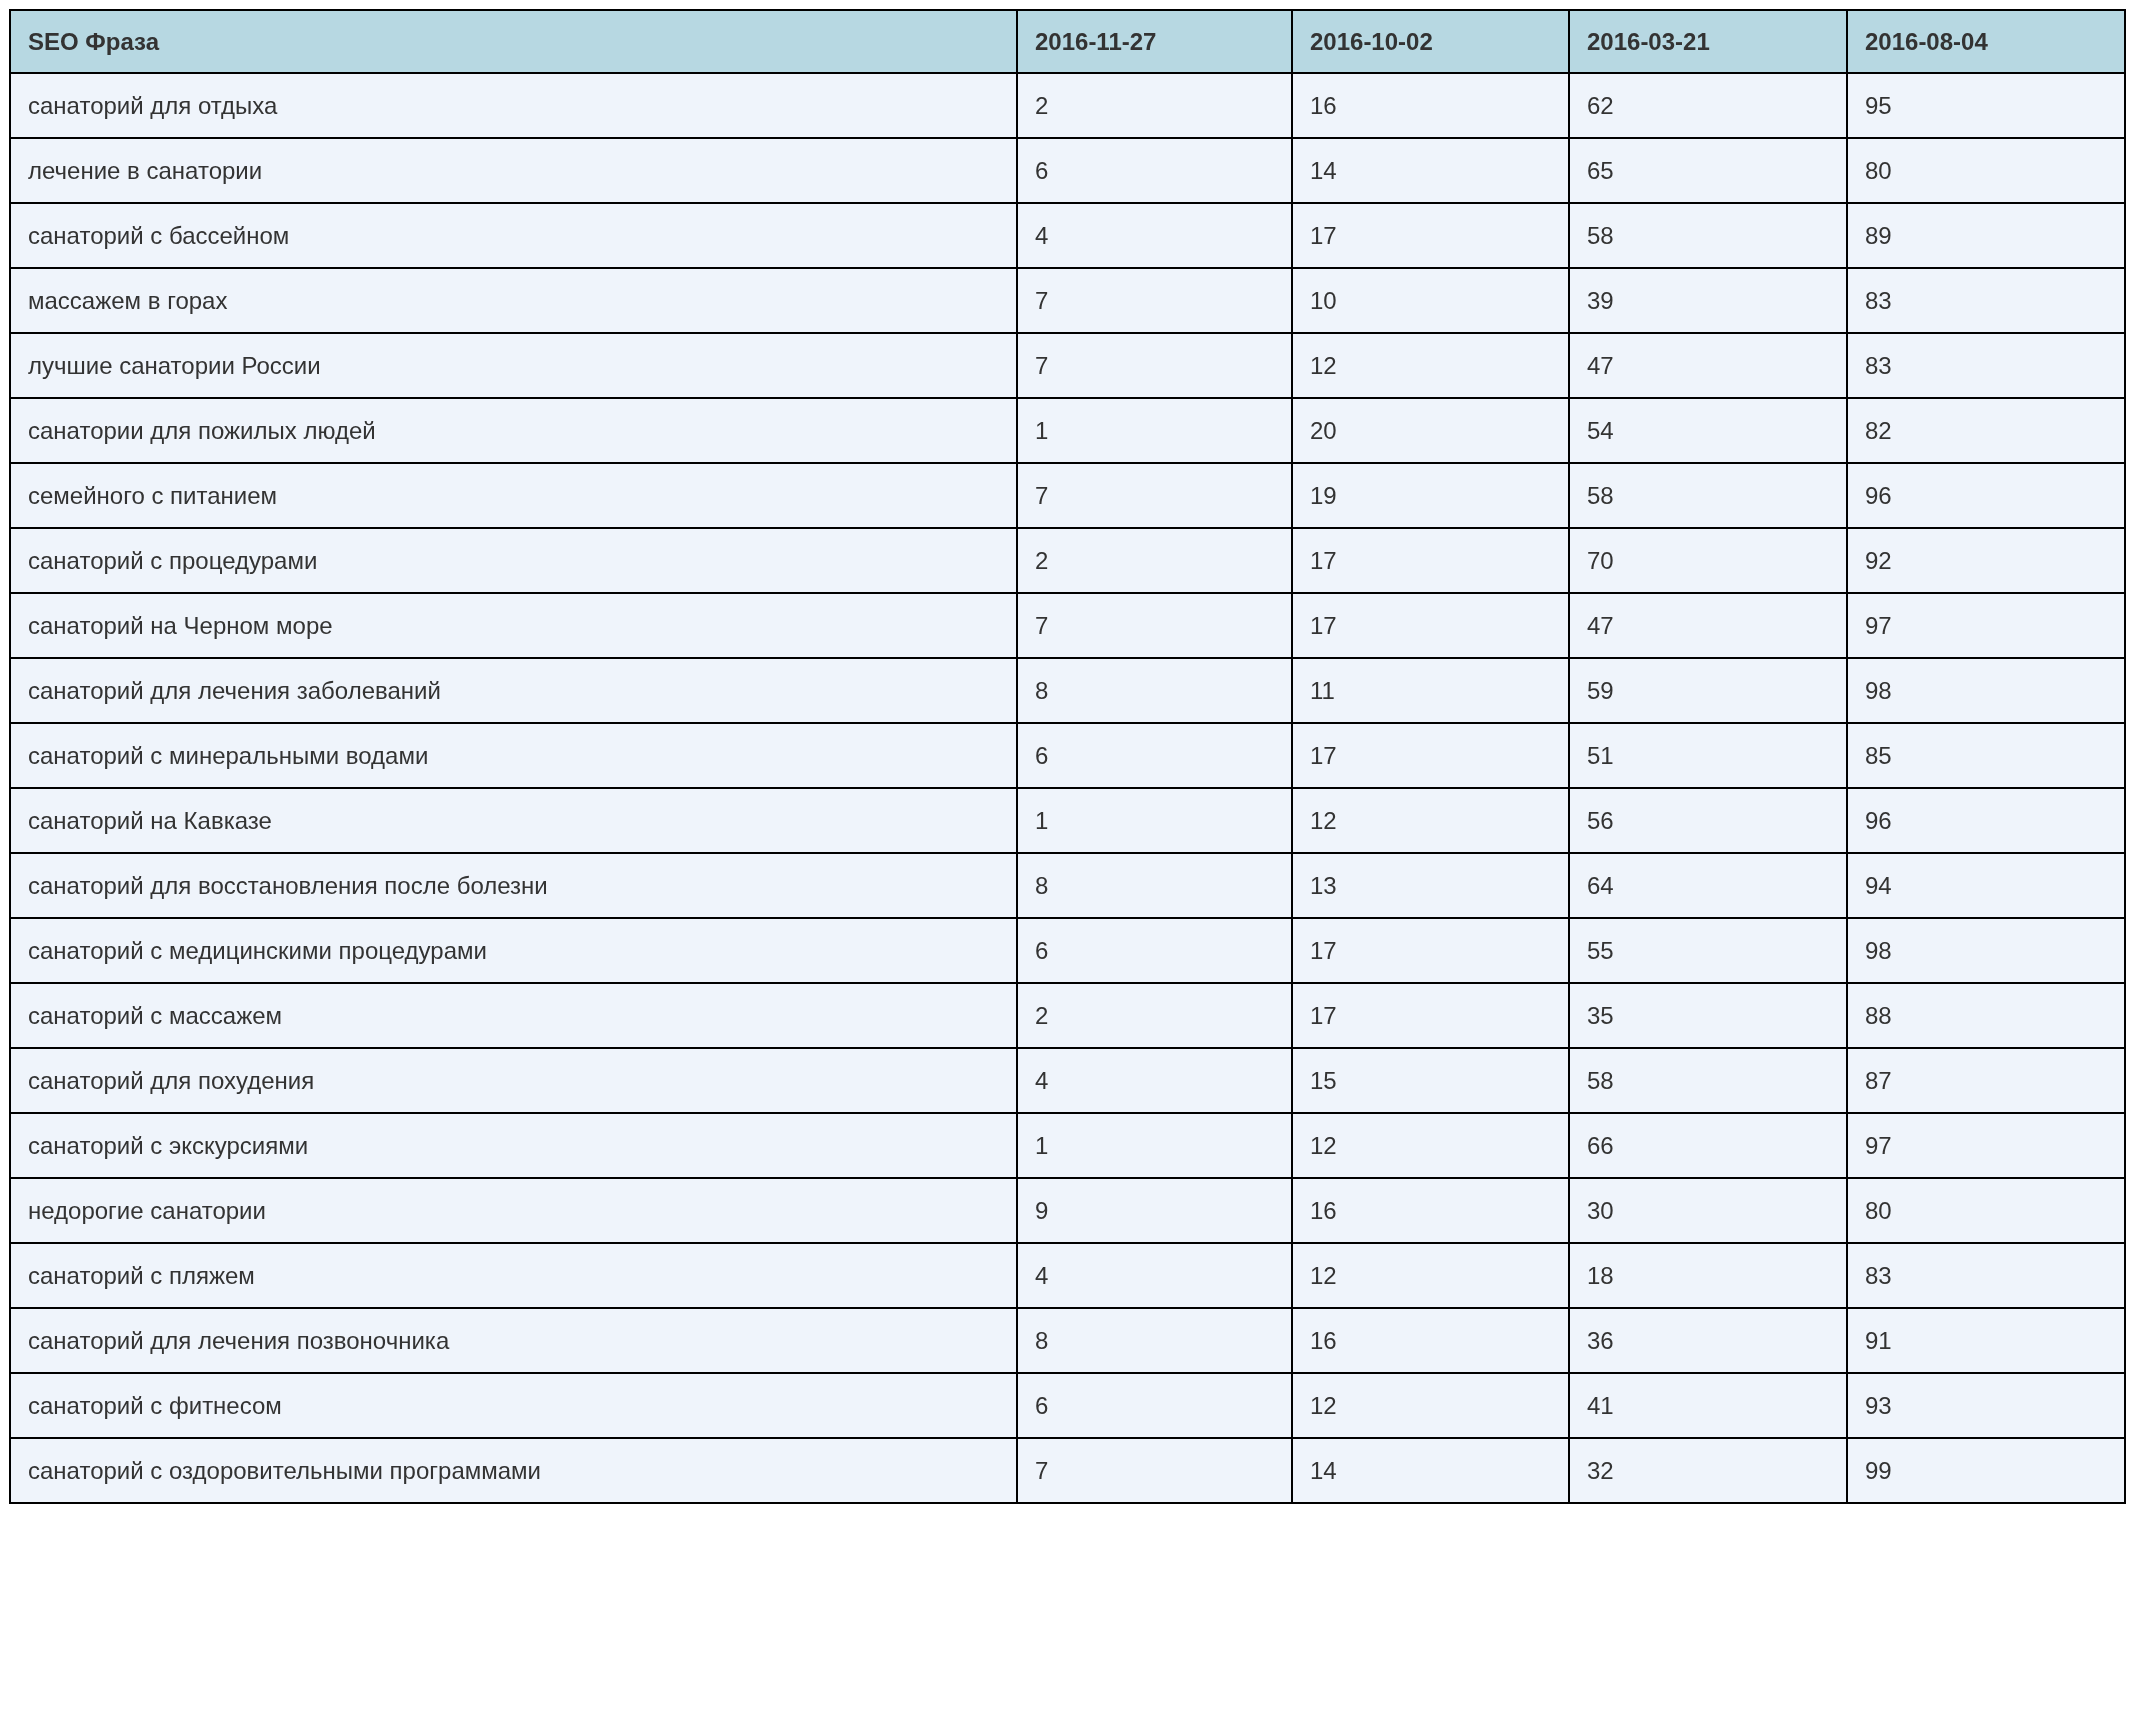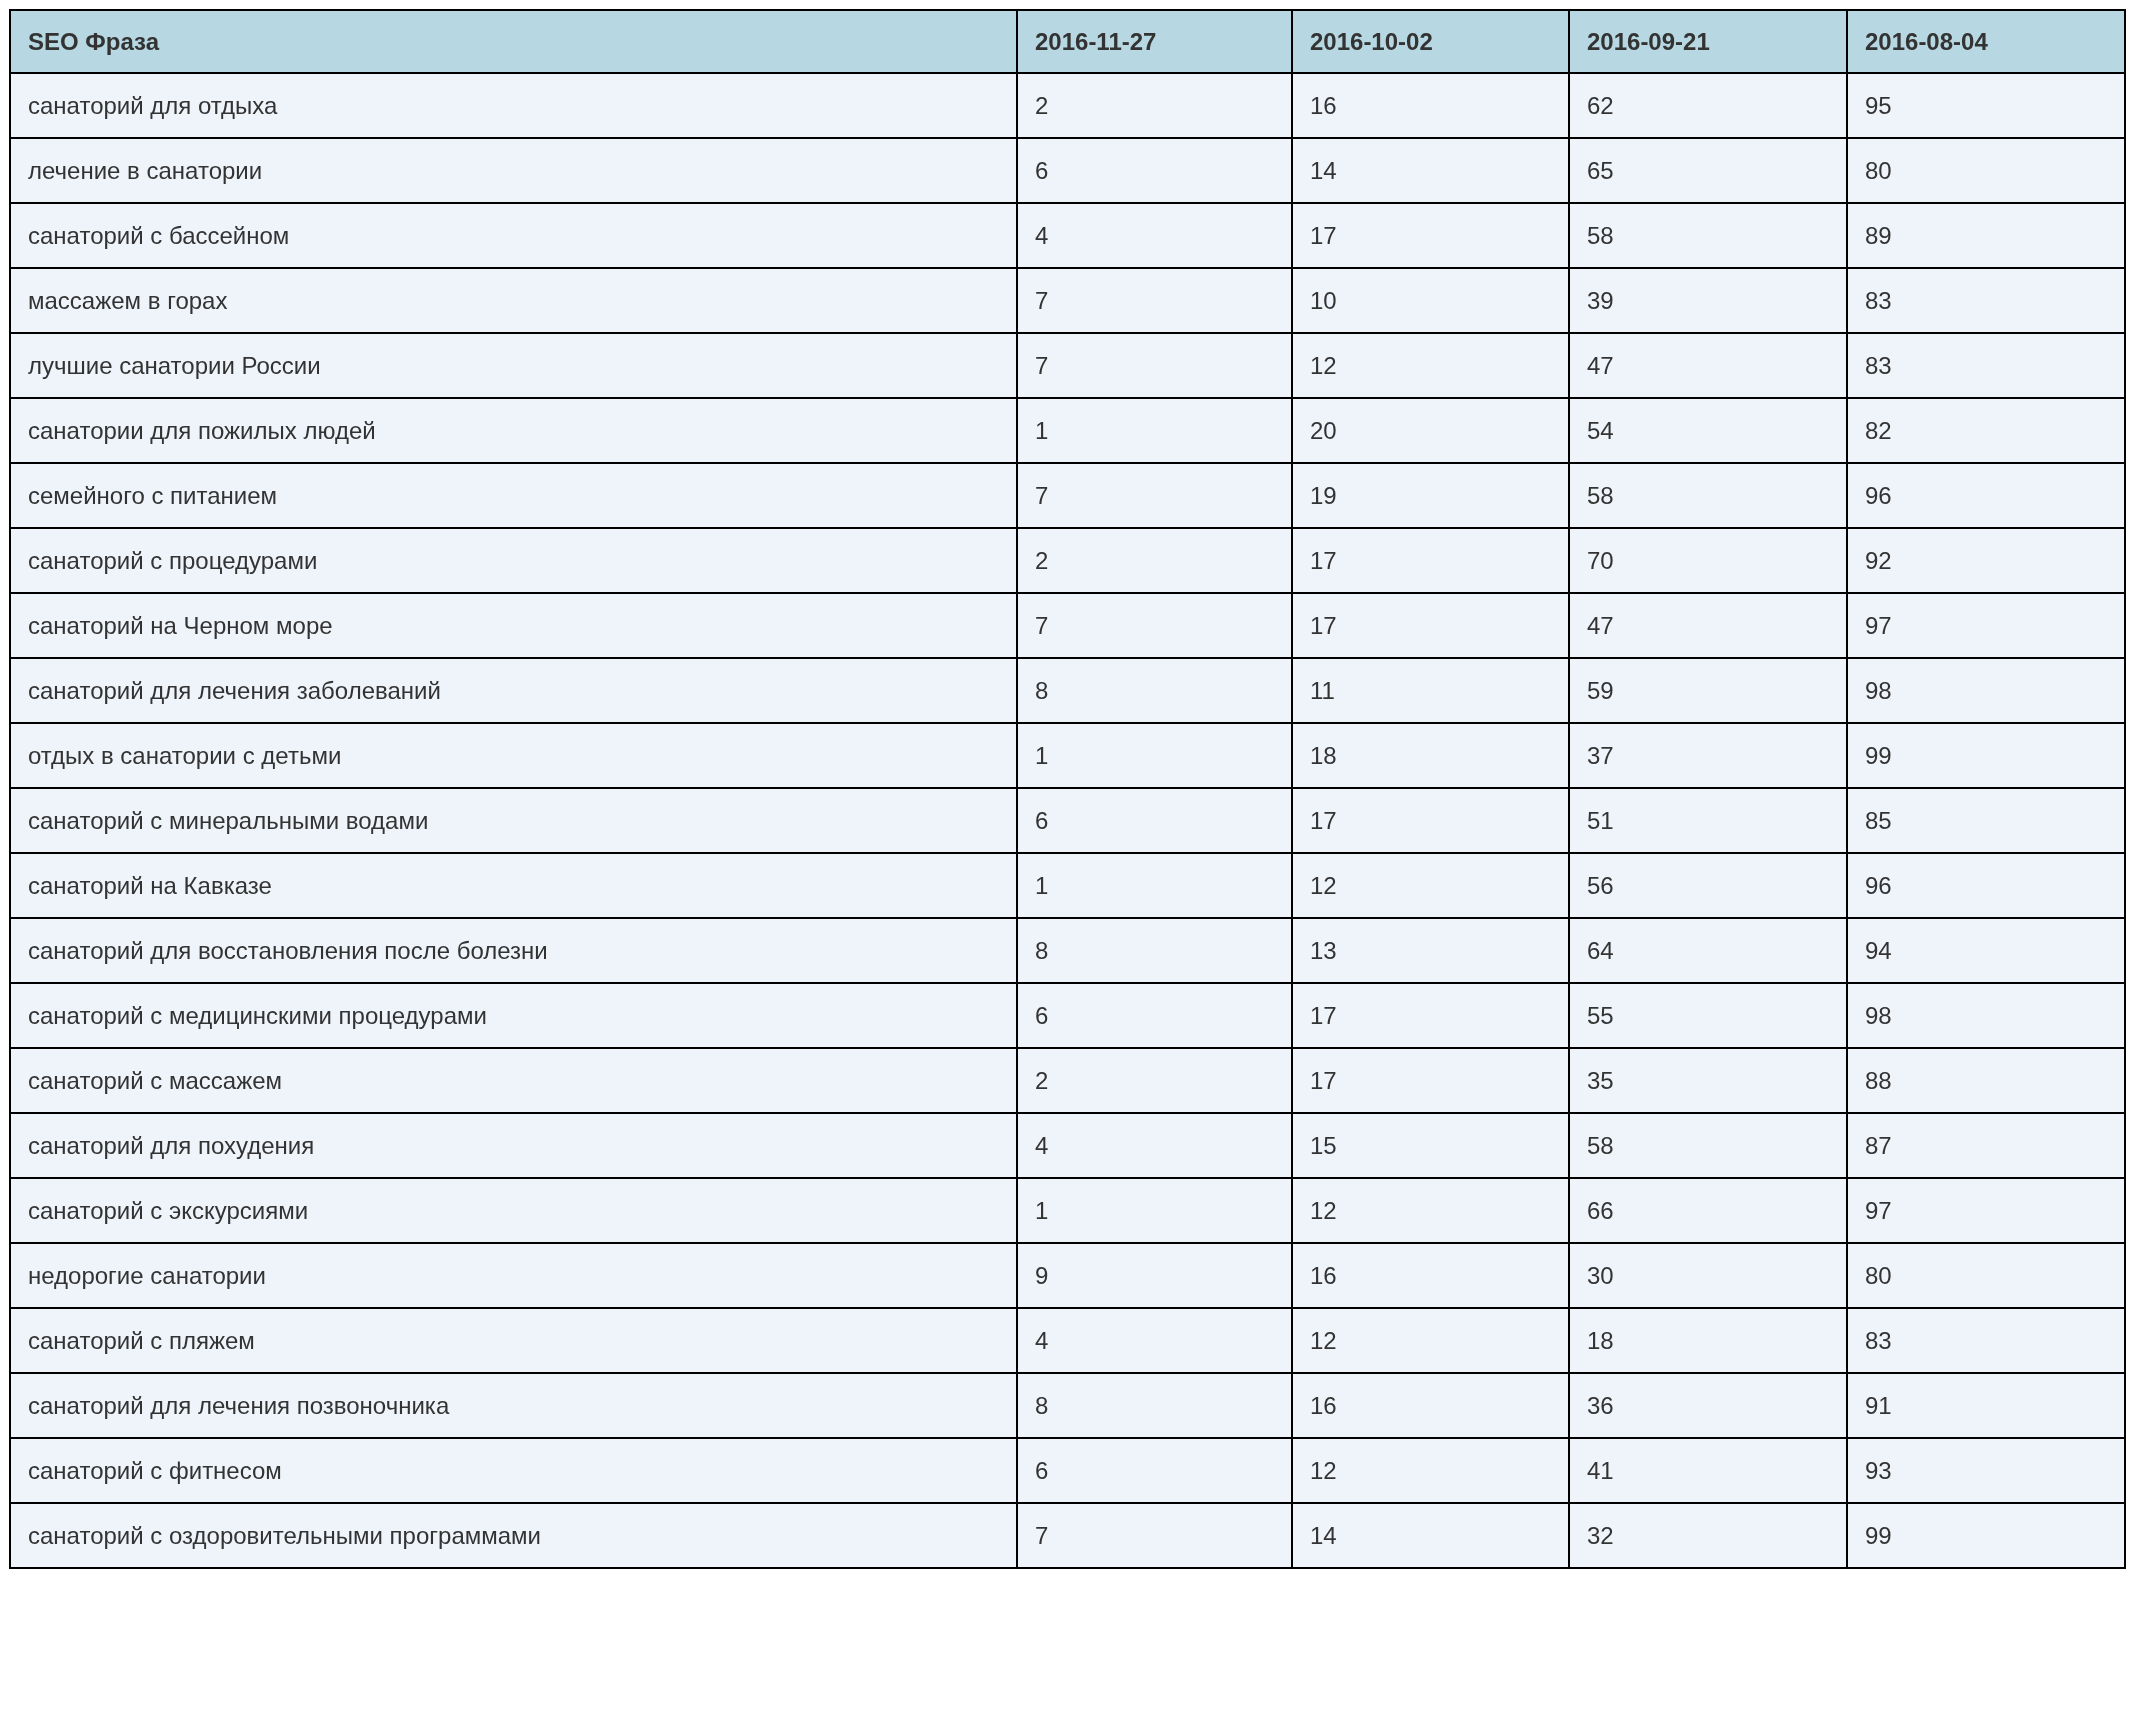--- a/index.html
+++ b/index.html
@@ -50,21 +50,21 @@
       <col style="width:275px">
       <col style="width:277px">
       <col style="width:278px">
       <col style="width:278px">
     </colgroup>
     <thead>
       <tr>
           <th>SEO Фраза</th>
           <th>2016-11-27</th>
           <th>2016-10-02</th>
-          <th>2016-09-21</th>
+          <th>2016-03-21</th>
           <th>2016-08-04</th>
         </tr>
     </thead>
     <tbody>
         <tr>
           <td>санаторий для отдыха</td>
           <td>2</td>
           <td>16</td>
           <td>62</td>
           <td>95</td>
@@ -124,27 +124,20 @@
           <td>17</td>
           <td>47</td>
           <td>97</td>
         </tr>
         <tr>
           <td>санаторий для лечения заболеваний</td>
           <td>8</td>
           <td>11</td>
           <td>59</td>
           <td>98</td>
-        </tr>
-        <tr>
-          <td>отдых в санатории с детьми</td>
-          <td>1</td>
-          <td>18</td>
-          <td>37</td>
-          <td>99</td>
         </tr>
         <tr>
           <td>санаторий с минеральными водами</td>
           <td>6</td>
           <td>17</td>
           <td>51</td>
           <td>85</td>
         </tr>
         <tr>
           <td>санаторий на Кавказе</td>

